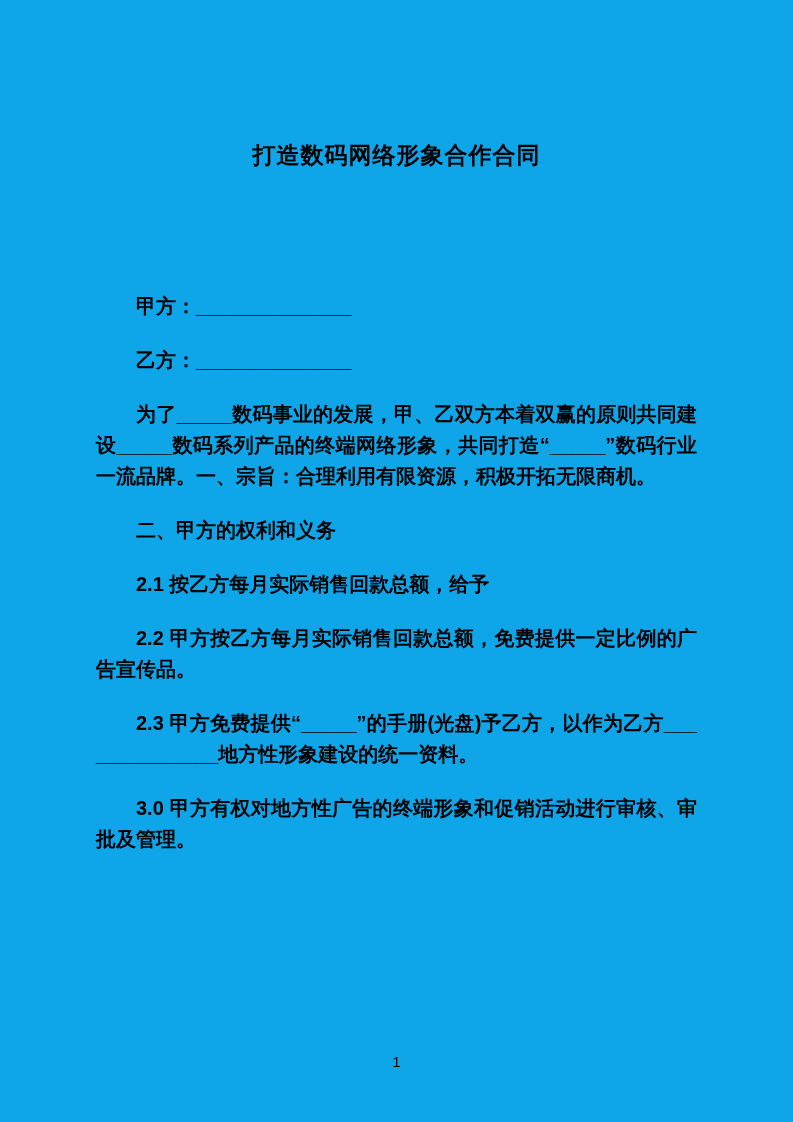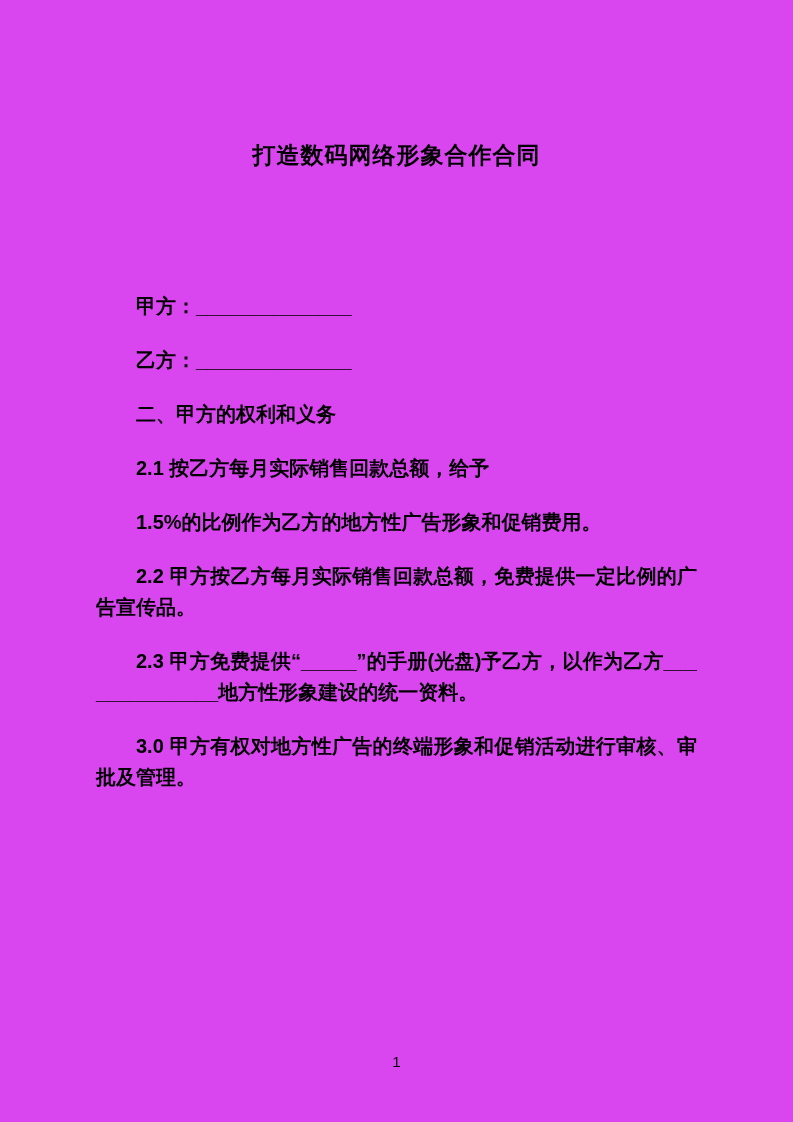--- a/index.html
+++ b/index.html
@@ -5,21 +5,21 @@
   html, body {
     margin: 0;
     padding: 0;
     background: #ffffff;
   }
   .page {
     position: relative;
     width: 793px;
     height: 1122px;
     box-sizing: border-box;
-    background: #d946ef;
+    background: #0ea5e9;
     padding: 140px 96px 0 96px;
     font-family: "Liberation Sans", sans-serif;
     color: #000000;
     overflow: hidden;
   }
   .doc-title {
     margin: 0;
     text-align: center;
     font-size: 23px;
     font-weight: 700;
@@ -52,23 +52,23 @@
 </head>
 <body>
 
 <div class="page">
 
   <h1 class="doc-title">打造数码网络形象合作合同</h1>
 
   <div class="doc-body">
     <p class="para">甲方：______________</p>
     <p class="para">乙方：______________</p>
+    <p class="para">为了_____数码事业的发展，甲、乙双方本着双赢的原则共同建设_____数码系列产品的终端网络形象，共同打造“_____”数码行业一流品牌。一、宗旨：合理利用有限资源，积极开拓无限商机。</p>
     <p class="para">二、甲方的权利和义务</p>
     <p class="para">2.1 按乙方每月实际销售回款总额，给予</p>
-    <p class="para">1.5%的比例作为乙方的地方性广告形象和促销费用。</p>
     <p class="para">2.2 甲方按乙方每月实际销售回款总额，免费提供一定比例的广告宣传品。</p>
     <p class="para">2.3 甲方免费提供“_____”的手册(光盘)予乙方，以作为乙方______________地方性形象建设的统一资料。</p>
     <p class="para">3.0 甲方有权对地方性广告的终端形象和促销活动进行审核、审批及管理。</p>
   </div>
 
   <div class="page-number">1</div>
 
 </div>
 
 </body></html>

